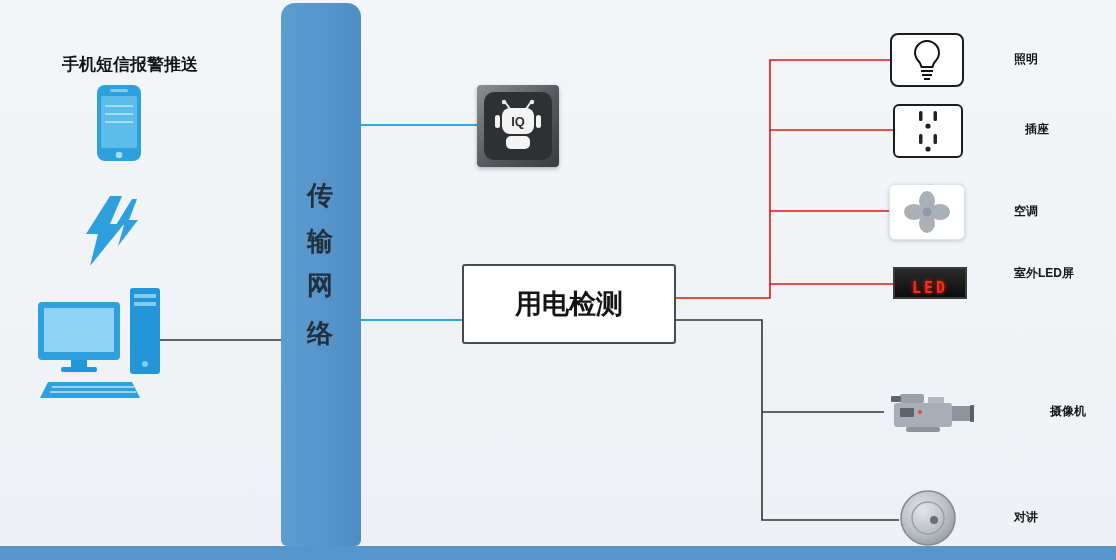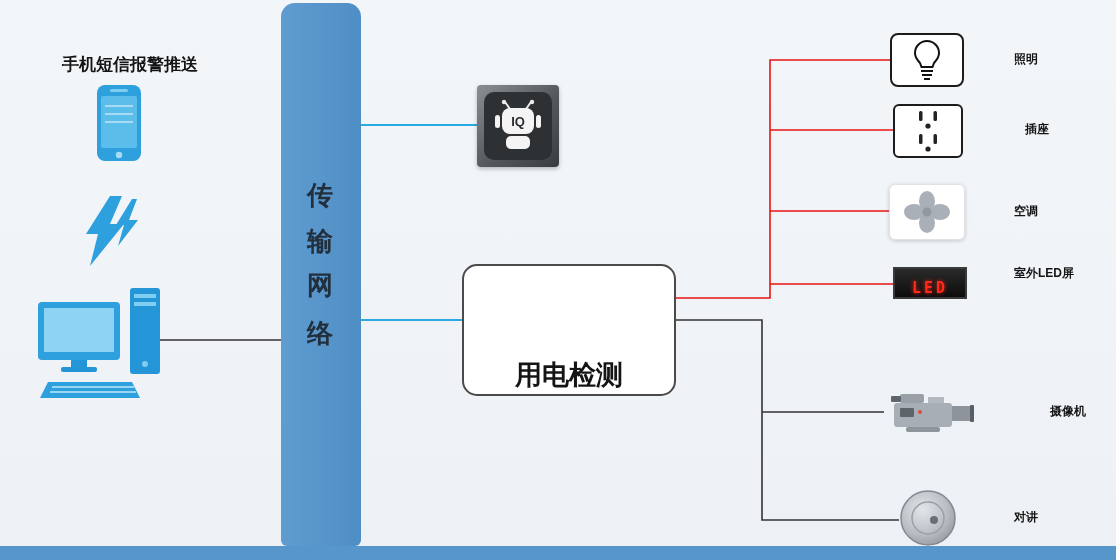--- a/index.html
+++ b/index.html
@@ -33,23 +33,23 @@
     border-radius:4px; padding:7px;
     background:linear-gradient(135deg,#8b8f93 0%, #54585c 55%, #3a3d40 100%);
     box-shadow:0 2px 4px rgba(0,0,0,.25);
   }
   .ac-icon-inner {
     width:100%; height:100%; border-radius:10px; background:#2e3134;
     display:flex; align-items:center; justify-content:center;
   }
 
   .detector {
-    position:absolute; left:462px; top:264px; width:214px; height:132px;
-    background:#ffffff; border:2px solid #4a4a4a; border-radius:15px;
-    display:flex; flex-direction:column; align-items:center; justify-content:flex-end;
+    position:absolute; left:462px; top:264px; width:214px; height:80px;
+    background:#ffffff; border:2px solid #4a4a4a; border-radius:3px;
+    display:flex; flex-direction:column; align-items:center; justify-content:center;
     font-size:27px; font-weight:700; color:#141414; line-height:1.42;
   }
 
   .dev-box {
     position:absolute; background:#ffffff; border:2px solid #1c1c1c; border-radius:8px;
     display:flex; align-items:center; justify-content:center;
   }
   .fan-box { border:1px solid #dfe3e8; border-radius:6px; box-shadow:0 1px 4px rgba(0,0,0,.18); }
 
   .led-panel {

